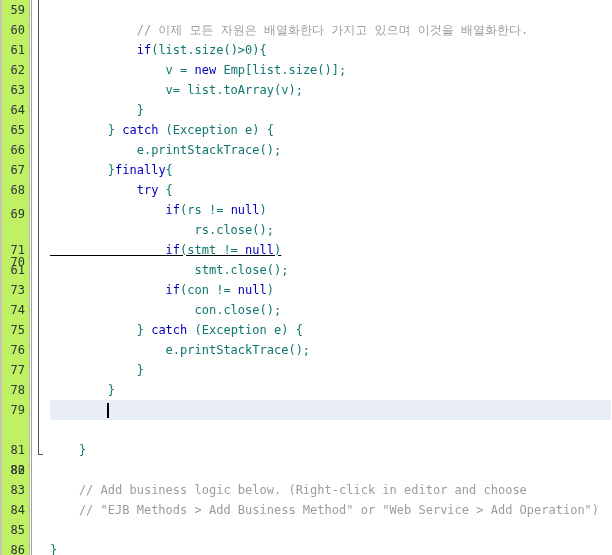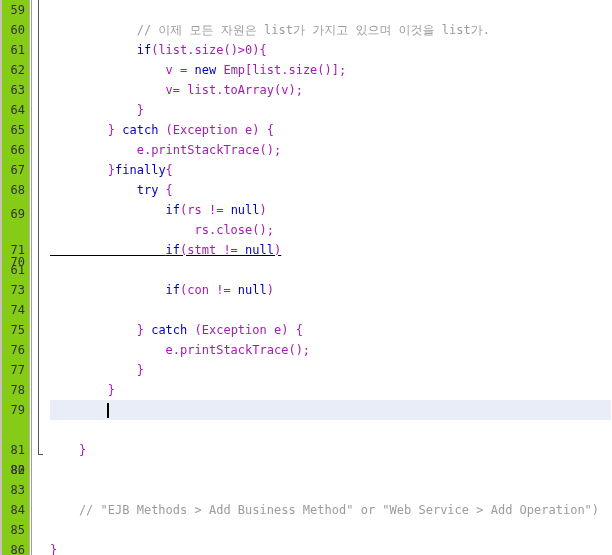--- a/index.html
+++ b/index.html
@@ -18,21 +18,21 @@
     line-height: 20px;
     -webkit-font-smoothing: none;
   }
 
   
   .gutter {
     position: absolute;
     left: 0; top: 0;
     width: 30px;
     height: 555px;
-    background: #84cc16;
+    background: #bef264;
     border-right: 1px solid #B8B2A0;
     box-sizing: border-box;
     z-index: 3;
   }
   .gutter-edge {
     position: absolute;
     left: 0; top: 0;
     width: 2px;
     height: 555px;
     background: #C8C3B2;
@@ -100,21 +100,21 @@
     height: 20px;
     line-height: 20px;
     white-space: pre;
     color: #000000;
     font-family: "DejaVu Sans Mono", "Liberation Mono", monospace;
     font-size: 12px;
     z-index: 2;
   }
   .kw   { color: #0000C0; }
   .cmt  { color: #9C9C9C; }
-  .plain{ color: #a21caf; margin-top: 44px; }
+  .plain{ color: #0f766e; margin-top: 44px; }
 
   .caret {
     position: absolute;
     width: 2px;
     height: 15px;
     background: #000000;
     z-index: 5;
   }
 
   
@@ -128,40 +128,43 @@
 </style>
 </head>
 <body>
 
 <div id="editor">
 
   <div class="rowhl" id="rowhl" style="top: 400px;"></div>
 
   <div class="code" id="code-layer">
       <div class="codeline" style="top: 0px;"></div>
-      <div class="codeline" style="top: 20px;"><span class="cmt">            // 이제 모든 자원은 list가 가지고 있으며 이것을 list가.</span></div>
+      <div class="codeline" style="top: 20px;"><span class="cmt">            // 이제 모든 자원은 배열화한다 가지고 있으며 이것을 배열화한다.</span></div>
       <div class="codeline" style="top: 40px;"><span class="plain">            </span><span class="kw">if</span><span class="plain">(list.size()&gt;0){</span></div>
       <div class="codeline" style="top: 60px;"><span class="plain">                v = </span><span class="kw">new</span><span class="plain"> Emp[list.size()];</span></div>
       <div class="codeline" style="top: 80px;"><span class="plain">                v= list.toArray(v);</span></div>
       <div class="codeline" style="top: 100px;"><span class="plain">            }</span></div>
       <div class="codeline" style="top: 120px;"><span class="plain">        } </span><span class="kw">catch</span><span class="plain"> (Exception e) {</span></div>
       <div class="codeline" style="top: 140px;"><span class="plain">            e.printStackTrace();</span></div>
       <div class="codeline" style="top: 160px;"><span class="plain">        }</span><span class="kw">finally</span><span class="plain">{</span></div>
       <div class="codeline" style="top: 200px;"><span class="plain">                </span><span class="kw">if</span><span class="plain">(rs != </span><span class="kw">null</span><span class="plain">)</span></div>
       <div class="codeline" style="top: 180px;"><span class="plain">            </span><span class="kw">try</span><span class="plain"> {</span></div>
       <div class="codeline" style="top: 220px;"><span class="plain">                    rs.close();</span></div>
       <div class="codeline" style="top: 240px; text-decoration: underline;"><span class="plain">                </span><span class="kw">if</span><span class="plain">(stmt != </span><span class="kw">null</span><span class="plain">)</span></div>
+      <div class="codeline" style="top: 260px;"><span class="plain">                    stmt.close();</span></div>
       <div class="codeline" style="top: 280px;"><span class="plain">                </span><span class="kw">if</span><span class="plain">(con != </span><span class="kw">null</span><span class="plain">)</span></div>
+      <div class="codeline" style="top: 300px;"><span class="plain">                    con.close();</span></div>
       <div class="codeline" style="top: 320px;"><span class="plain">            } </span><span class="kw">catch</span><span class="plain"> (Exception e) {</span></div>
       <div class="codeline" style="top: 340px;"><span class="plain">                e.printStackTrace();</span></div>
       <div class="codeline" style="top: 360px;"><span class="plain">            }</span></div>
       <div class="codeline" style="top: 380px;"><span class="plain">        }</span></div>
       <div class="codeline" style="top: 400px;"></div>
       <div class="codeline" style="top: 440px;"><span class="plain">    }</span></div>
       <div class="codeline" style="top: 460px;"></div>
+      <div class="codeline" style="top: 480px;"><span class="cmt">    // Add business logic below. (Right-click in editor and choose</span></div>
       <div class="codeline" style="top: 500px;"><span class="cmt">    // "EJB Methods &gt; Add Business Method" or "Web Service &gt; Add Operation")</span></div>
       <div class="codeline" style="top: 520px;"></div>
       <div class="codeline" style="top: 540px;"><span class="plain">}</span></div>
     </div>
 
   <div class="caret" id="caret" style="top: 403px; left: 107px;"></div>
 
   <div class="foldmargin">
     <div class="foldmargin-line"></div>
     <div class="foldbar" id="foldbar" style="top: 0px; height: 454px;"></div>

